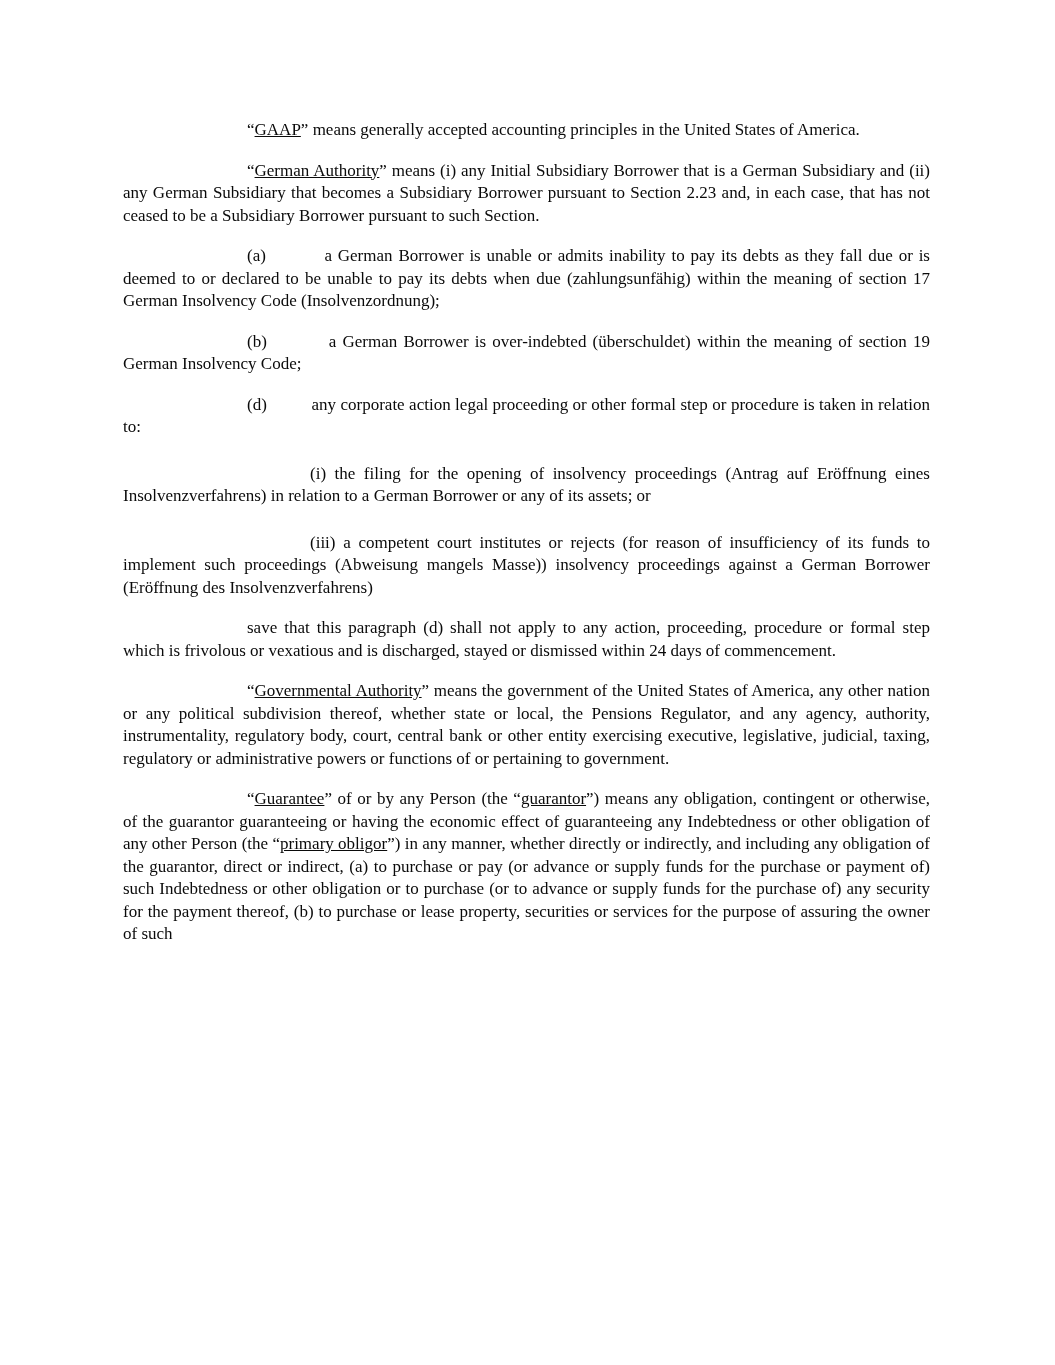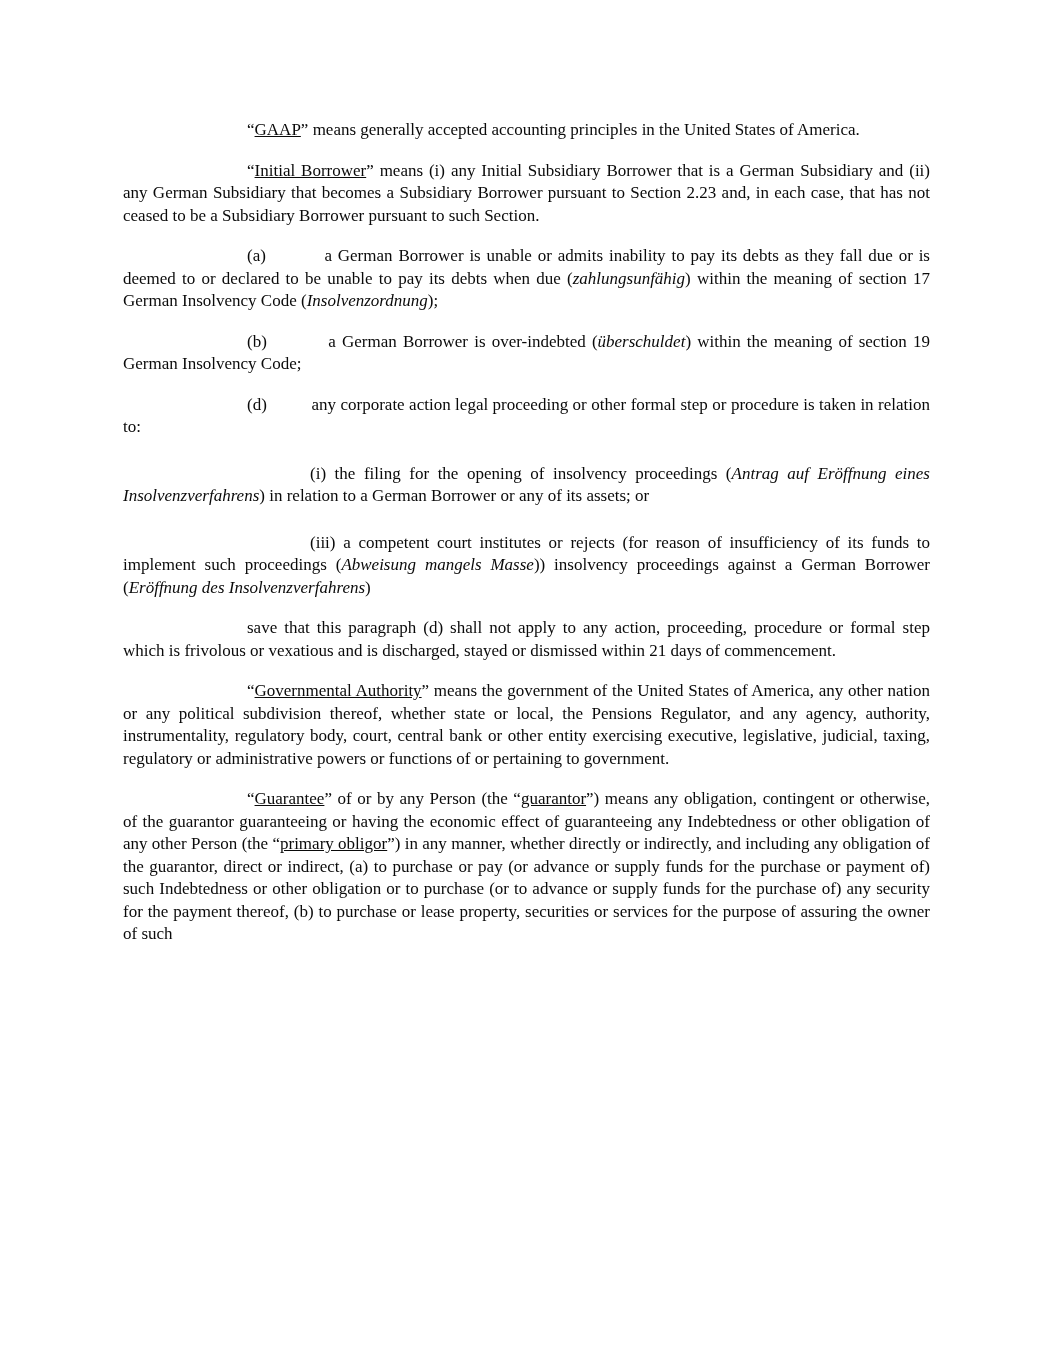--- a/index.html
+++ b/index.html
@@ -23,39 +23,39 @@
   p.para {
     margin: 0 0 18px 0;
     text-align: justify;
     text-indent: 124px;
   }
   p.para.deep {
     text-indent: 187px;
     margin-top: 24px;
   }
   span.u { text-decoration: underline; }
-  span.i { font-style: italic; }
+  span.i { }
   .page-number {
     position: absolute;
     top: 1278px;
     left: 0;
     width: 1055px;
     text-align: center;
     text-indent: 0;
     font-size: 18px;
   }
 </style>
 </head>
 <body>
 
 <div class="sheet">
   <p class="para"><span>“</span><span class="u">GAAP</span><span>” means generally accepted accounting principles in the United States of America.</span></p>
-  <p class="para"><span>“</span><span class="u">Initial Borrower</span><span>” means (i) any Initial Subsidiary Borrower that is a German Subsidiary and (ii) any German Subsidiary that becomes a Subsidiary Borrower pursuant to Section 2.23 and, in each case, that has not ceased to be a Subsidiary Borrower pursuant to such Section.</span></p>
+  <p class="para"><span>“</span><span class="u">German Authority</span><span>” means (i) any Initial Subsidiary Borrower that is a German Subsidiary and (ii) any German Subsidiary that becomes a Subsidiary Borrower pursuant to Section 2.23 and, in each case, that has not ceased to be a Subsidiary Borrower pursuant to such Section.</span></p>
   <p class="para"><span>(a)&nbsp;&nbsp;&nbsp;&nbsp;&nbsp;&nbsp;&nbsp;&nbsp;&nbsp; a German Borrower is unable or admits inability to pay its debts as they fall due or is deemed to or declared to be unable to pay its debts when due (</span><span class="i">zahlungsunfähig</span><span>) within the meaning of section 17 German Insolvency Code (</span><span class="i">Insolvenzordnung</span><span>);</span></p>
   <p class="para"><span>(b)&nbsp;&nbsp;&nbsp;&nbsp;&nbsp;&nbsp;&nbsp;&nbsp;&nbsp; a German Borrower is over-indebted (</span><span class="i">überschuldet</span><span>) within the meaning of section 19 German Insolvency Code;</span></p>
   <p class="para"><span>(d)&nbsp;&nbsp;&nbsp;&nbsp;&nbsp;&nbsp;&nbsp;&nbsp;&nbsp; any corporate action legal proceeding or other formal step or procedure is taken in relation to:</span></p>
   <p class="para deep"><span>(i) the filing for the opening of insolvency proceedings (</span><span class="i">Antrag auf Eröffnung eines Insolvenzverfahrens</span><span>) in relation to a German Borrower or any of its assets; or</span></p>
   <p class="para deep"><span>(iii) a competent court institutes or rejects (for reason of insufficiency of its funds to implement such proceedings (</span><span class="i">Abweisung mangels Masse</span><span>)) insolvency proceedings against a German Borrower (</span><span class="i">Eröffnung des Insolvenzverfahrens</span><span>)</span></p>
-  <p class="para"><span>save that this paragraph (d) shall not apply to any action, proceeding, procedure or formal step which is frivolous or vexatious and is discharged, stayed or dismissed within 21 days of commencement.</span></p>
+  <p class="para"><span>save that this paragraph (d) shall not apply to any action, proceeding, procedure or formal step which is frivolous or vexatious and is discharged, stayed or dismissed within 24 days of commencement.</span></p>
   <p class="para"><span>“</span><span class="u">Governmental Authority</span><span>” means the government of the United States of America, any other nation or any political subdivision thereof, whether state or local, the Pensions Regulator, and any agency, authority, instrumentality, regulatory body, court, central bank or other entity exercising executive, legislative, judicial, taxing, regulatory or administrative powers or functions of or pertaining to government.</span></p>
   <p class="para"><span>“</span><span class="u">Guarantee</span><span>” of or by any Person (the “</span><span class="u">guarantor</span><span>”) means any obligation, contingent or otherwise, of the guarantor guaranteeing or having the economic effect of guaranteeing any Indebtedness or other obligation of any other Person (the “</span><span class="u">primary obligor</span><span>”) in any manner, whether directly or indirectly, and including any obligation of the guarantor, direct or indirect, (a) to purchase or pay (or advance or supply funds for the purchase or payment of) such Indebtedness or other obligation or to purchase (or to advance or supply funds for the purchase of) any security for the payment thereof, (b) to purchase or lease property, securities or services for the purpose of assuring the owner of such</span></p>
   <div class="page-number">30</div>
 </div>
 
 </body></html>

